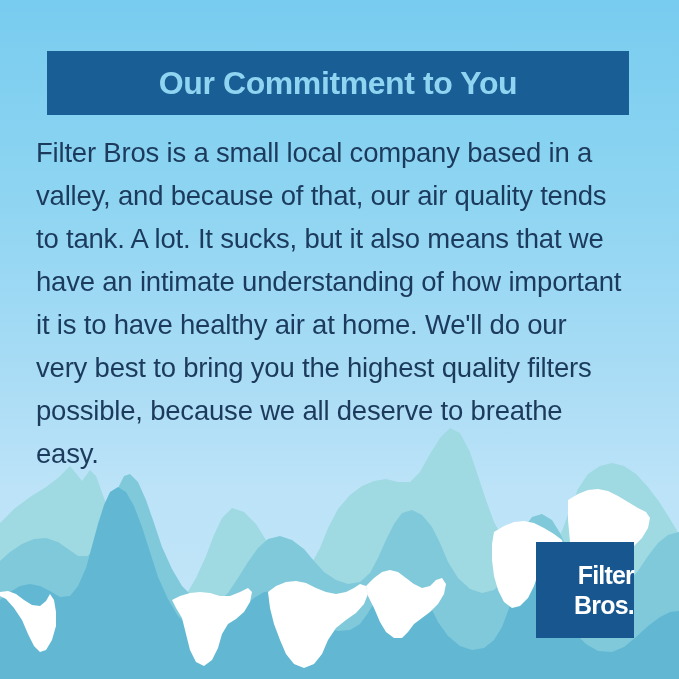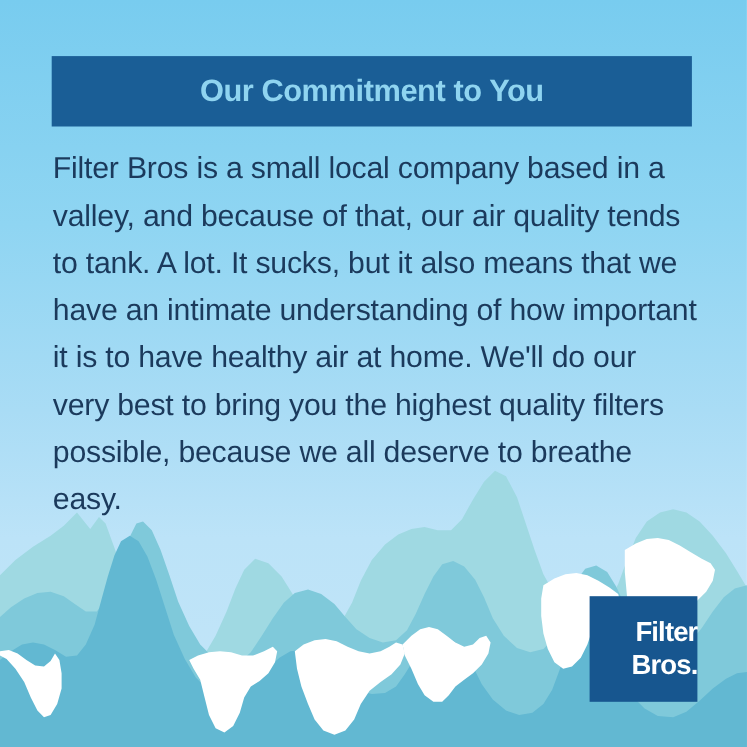--- a/index.html
+++ b/index.html
@@ -34,33 +34,33 @@
     width: 582px;
     height: 64px;
     background: #1A5E96;
     display: flex;
     align-items: center;
     justify-content: center;
     box-sizing: border-box;
   }
   #page-title {
     color: #8FD4F0;
-    font-size: 28px;
+    font-size: 32px;
     font-weight: bold;
     letter-spacing: -0.4px;
     line-height: 1;
     white-space: nowrap;
     margin: 0;
     text-align: center;
   }
 
   
   #body-copy {
     position: absolute;
-    left: 48px;
+    left: 36px;
     top: 131px;
     width: 588px;
     color: #1B3A5C;
     font-size: 27.5px;
     line-height: 43px;
     letter-spacing: -0.2px;
     white-space: pre-line;
     margin: 0;
   }
 

